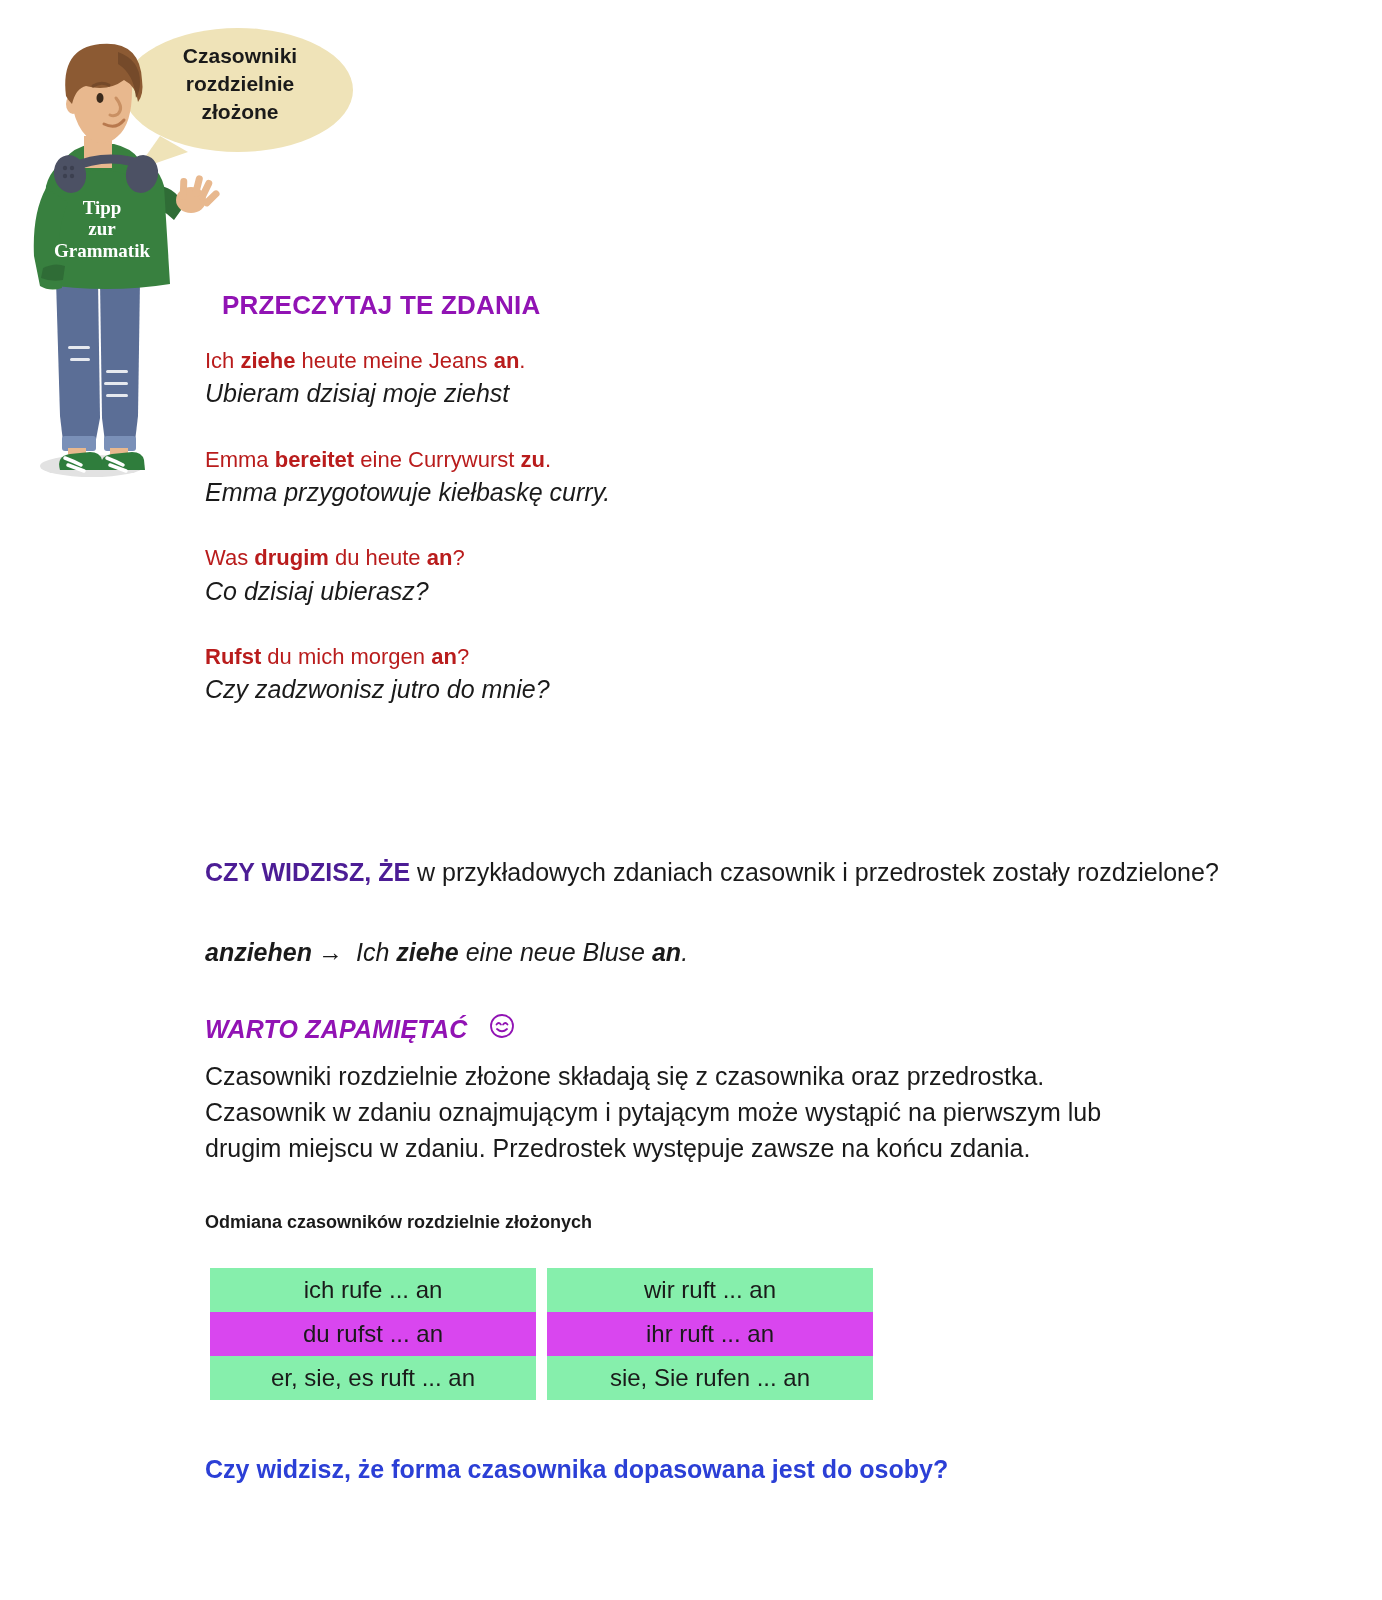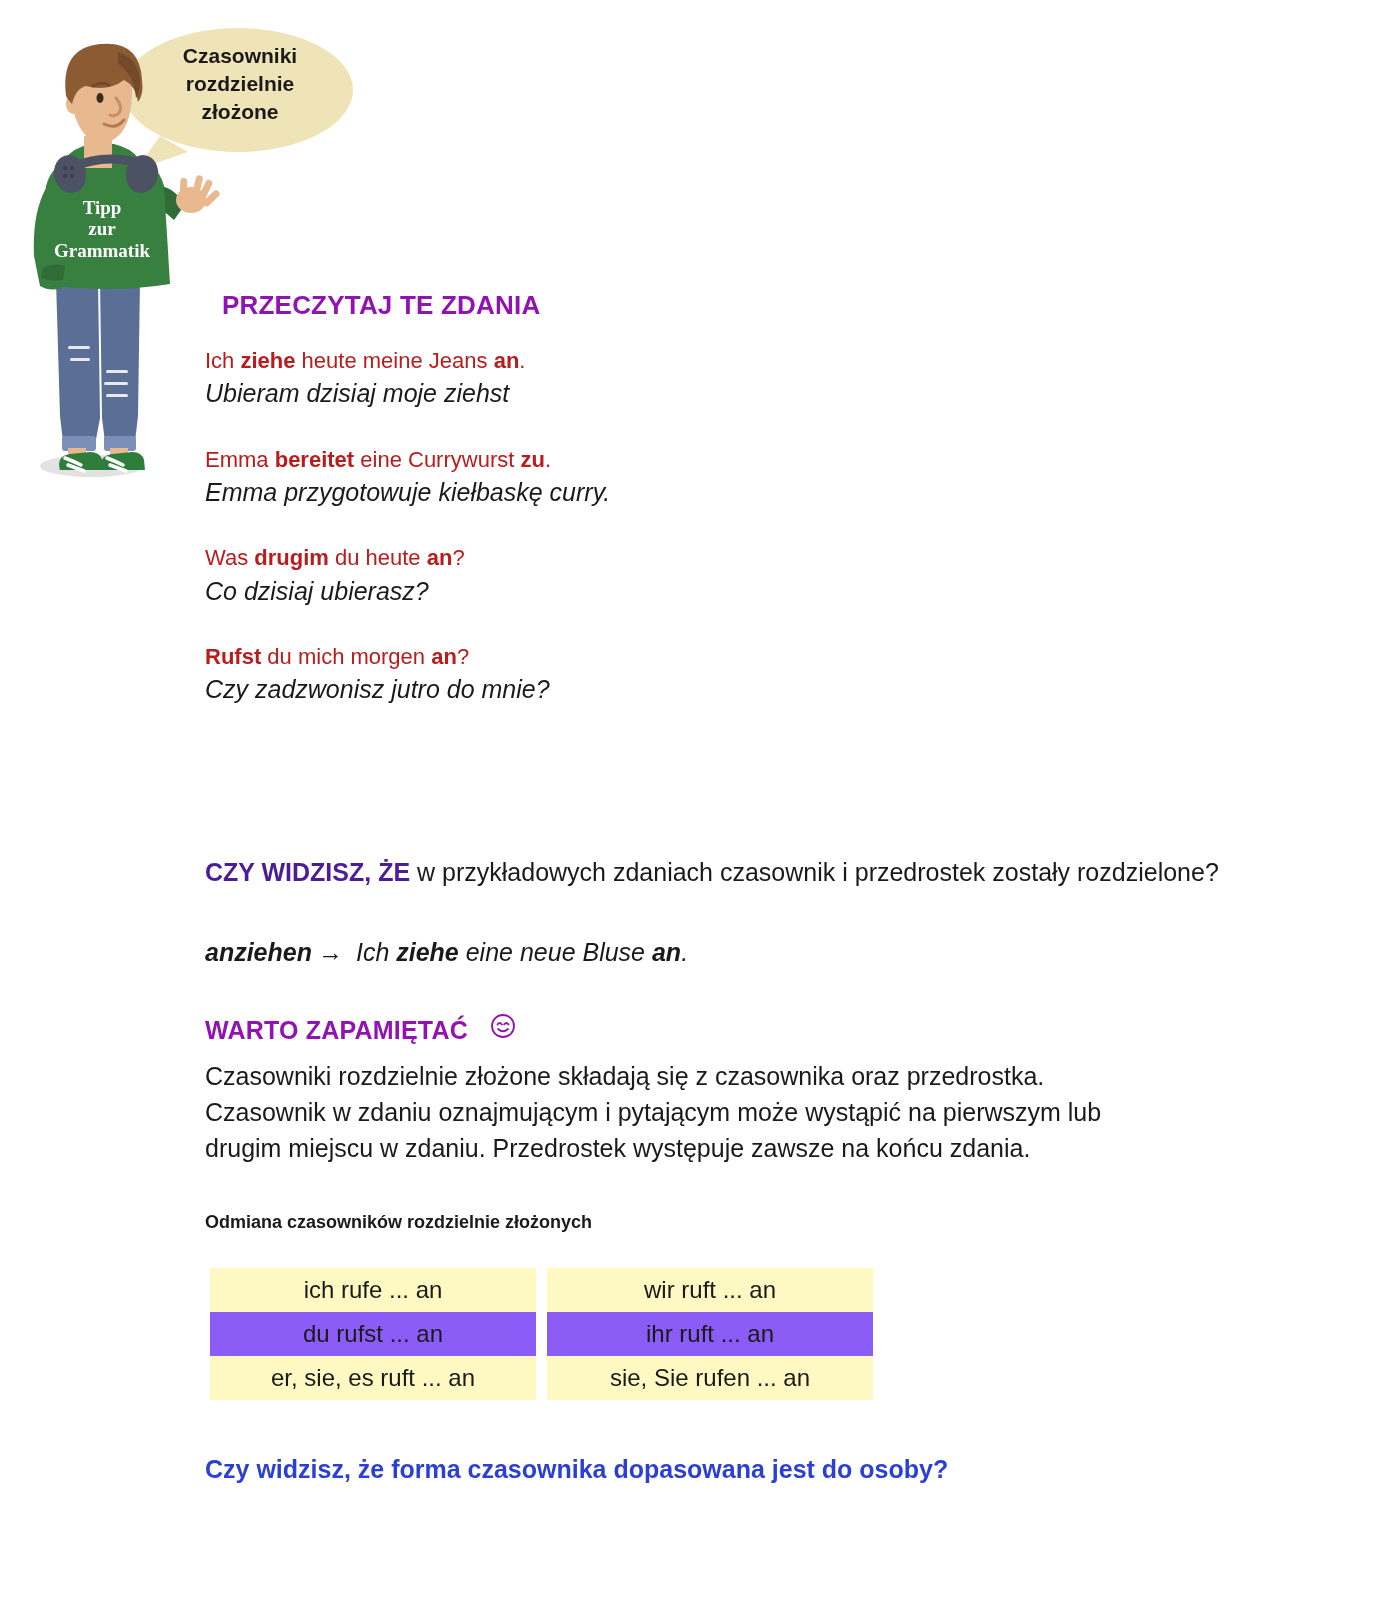--- a/index.html
+++ b/index.html
@@ -91,22 +91,23 @@
     line-height: 1.42;
   }
   #example-line b { font-weight: bold; }
 
   #remember-heading {
     position: absolute;
     top: 1013px;
     left: 0;
     font-size: 25px;
     display: flex;
-    align-items: flex-end;
+    align-items: center;
     gap: 22px;
+    font-style: italic;
   }
   .smiley-icon { display: block; }
 
   #remember-body {
     position: absolute;
     top: 1058px;
     left: 0;
     width: 1070px;
     font-size: 25px;
     line-height: 1.44;
@@ -132,24 +133,24 @@
     display: flex;
     gap: 11px;
   }
   .conj-cell {
     width: 326px;
     height: 44px;
     line-height: 44px;
     text-align: center;
     font-size: 24px;
     color: #1a1a1a;
-    background: #8b5cf6;
+    background: #d946ef;
   }
   .conj-row.shaded .conj-cell {
-    background: #fef9c3;
+    background: #86efac;
   }
 
   #closing-question {
     position: absolute;
     top: 1455px;
     left: 0;
     font-size: 25px;
     font-weight: bold;
     color: #2B3FD6;
   }

